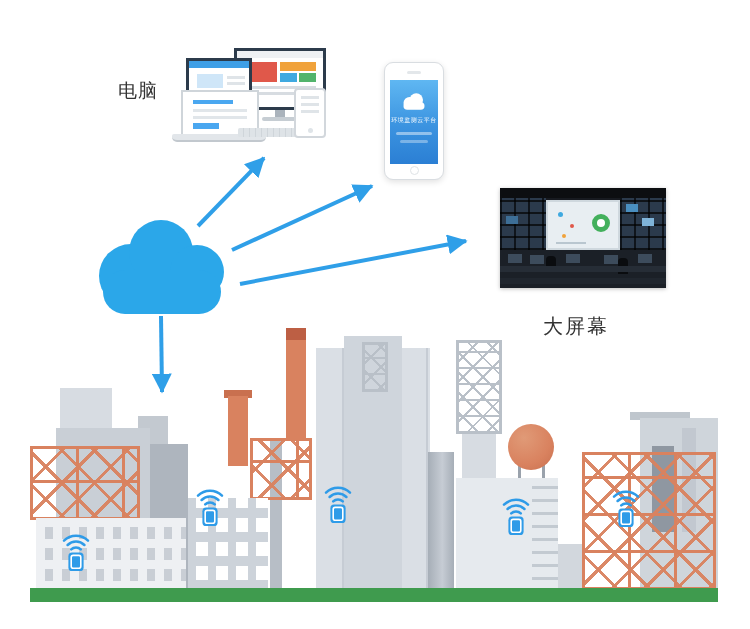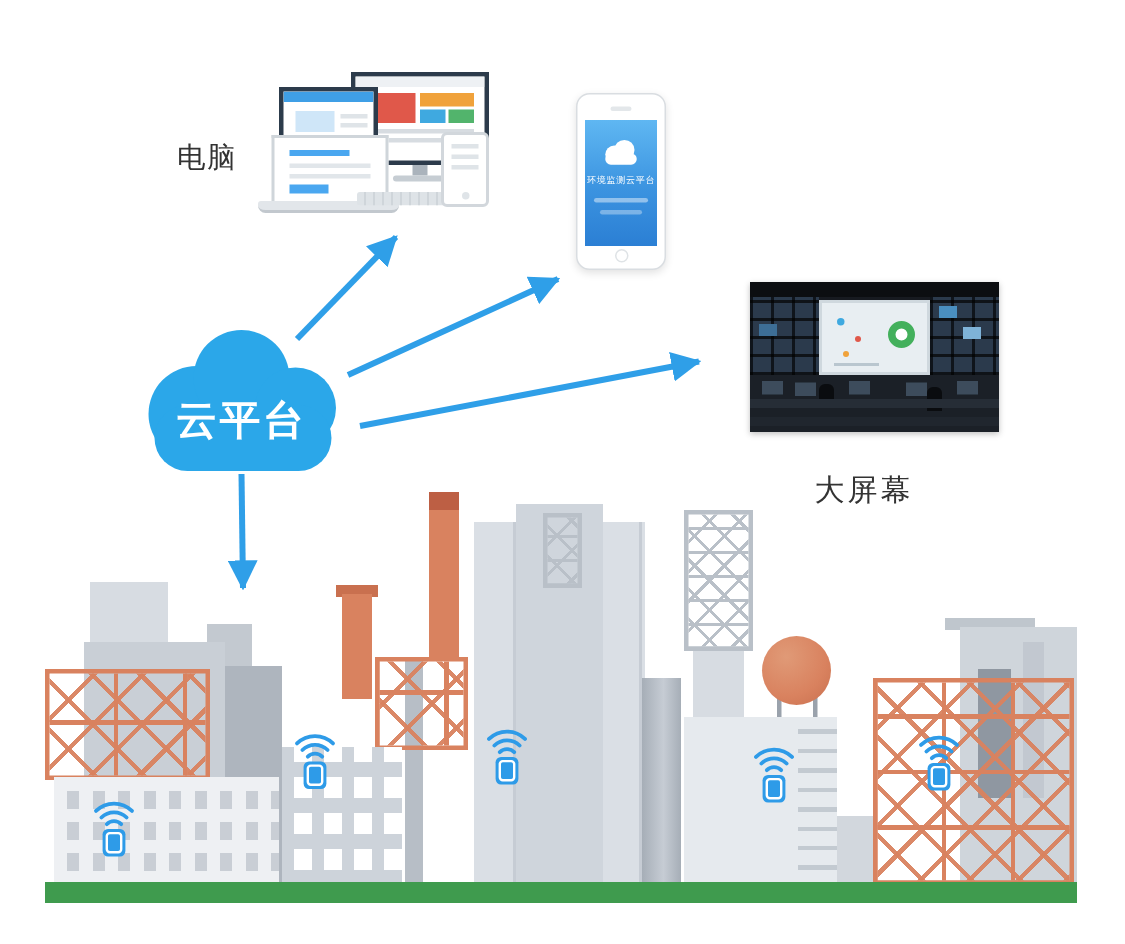--- a/index.html
+++ b/index.html
@@ -109,24 +109,23 @@
 
   <div class="cloud">
     <svg viewBox="0 0 152 102" width="152" height="102">
       <g fill="#2BA7E9">
         <circle cx="46" cy="64" r="32"></circle>
         <circle cx="76" cy="40" r="32"></circle>
         <circle cx="112" cy="60" r="27"></circle>
         <rect x="18" y="58" width="118" height="44" rx="22"></rect>
       </g>
     </svg>
-    <div class="cloud-label">云平台</div>
-  </div>
-
-  <div class="label" style="left:118px;top:92px">电脑</div>
+  </div>
+
+  <div class="label" style="left:118px;top:78px">电脑</div>
 
   <div class="pc">
 
     <div class="monitor" style="left:54px;top:4px;width:92px;height:62px">
       <div class="screen">
         <div class="abs" style="left:0;top:0;right:0;height:7px;background:#eef1f4"></div>
         <div class="abs" style="left:0;top:7px;bottom:0;width:9px;background:#3c4c5d"></div>
         <div class="abs" style="left:12px;top:11px;width:28px;height:20px;background:#e0584a"></div>
         <div class="abs" style="left:43px;top:11px;width:36px;height:9px;background:#f0a23b"></div>
         <div class="abs" style="left:43px;top:22px;width:17px;height:9px;background:#3fa9e0"></div>

